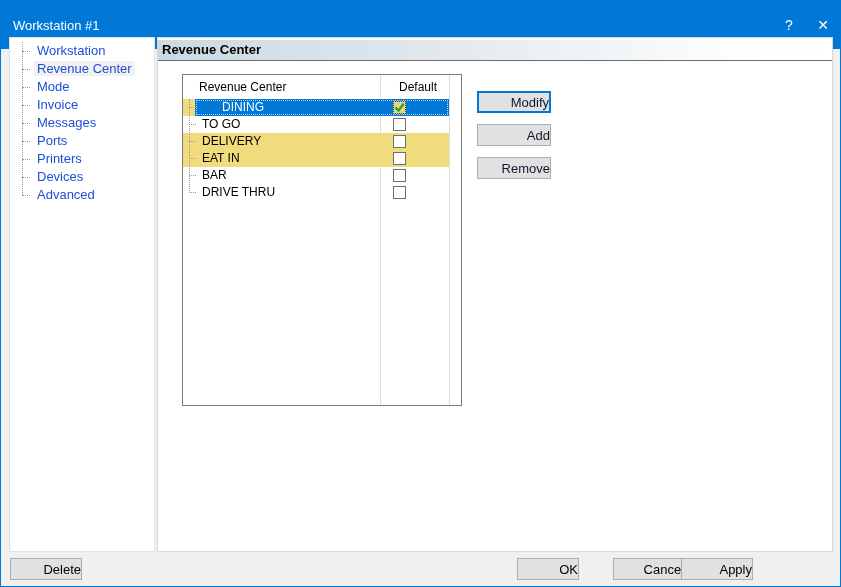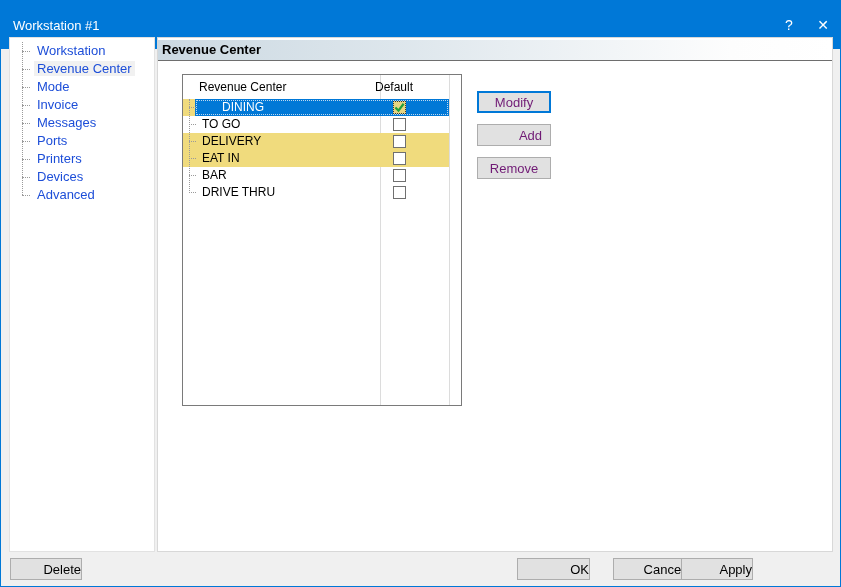--- a/index.html
+++ b/index.html
@@ -63,21 +63,21 @@
   
   .listbox {
     position: absolute; left: 24px; top: 36px; width: 280px; height: 332px;
     background: #fff; border: 1px solid #7a7a7a;
   }
   .col-sep { position: absolute; top: 0; bottom: 0; width: 0; border-left: 1px solid #dcdcdc; }
   .col-sep.c1 { left: 197px; }
   .col-sep.c2 { left: 266px; }
   .list-header { position: absolute; left: 0; top: 0; width: 100%; height: 24px; font-size: 12px; color: #000; }
   .list-header .h-name { position: absolute; left: 16px; top: 0; line-height: 24px; }
-  .list-header .h-default { position: absolute; left: 192px; top: 0; line-height: 24px; }
+  .list-header .h-default { position: absolute; left: 216px; top: 0; line-height: 24px; }
   .rows { position: absolute; left: 0; top: 24px; width: 100%; }
   .row { position: relative; height: 17px; width: 266px; font-size: 12px; color: #000; cursor: default; }
   .row .conn {
     position: absolute; left: 6px; top: 8px; width: 7px; height: 0;
     border-top: 1px dotted #9a9a9a; z-index: 3;
   }
   .rows .gutter-vline {
     position: absolute; left: 6px; top: 0; height: 94px; width: 0;
     border-left: 1px dotted #9a9a9a; z-index: 3;
   }
@@ -90,36 +90,36 @@
   .checkbox {
     position: absolute; left: 210px; top: 2px; width: 13px; height: 13px;
     background: #fff; border: 1px solid #707070; z-index: 2;
     display: flex; align-items: center; justify-content: center;
   }
   .checkbox.checked { background: #e6d583; border: 1px dotted #333; }
   
   .btn {
     position: absolute; width: 74px; height: 22px;
     background: #e1e1e1; border: 1px solid #adadad;
-    font-family: "Liberation Sans", sans-serif; font-size: 13px; color: #701a75;
-    text-align: center; cursor: default;
+    font-family: "Liberation Sans", sans-serif; font-size: 13px; color: #0f172a;
+    text-align: right; cursor: default;
   }
   .btn.default-btn { border: 2px solid #0078d7; }
   .btn.modify { left: 319px; top: 53px; }
   .btn.add    { left: 319px; top: 86px; padding-left: 33px; }
   .btn.remove { left: 319px; top: 119px; }
   
   .footer-btn {
     position: absolute; top: 557px; height: 22px; width: 72px;
     background: #e1e1e1; border: 1px solid #adadad;
     font-family: "Liberation Sans", sans-serif; font-size: 13px; color: #000;
     text-align: right; cursor: default;
   }
   .footer-btn.delete { left: 9px; }
-  .footer-btn.ok     { left: 516px; width: 73px; }
+  .footer-btn.ok     { left: 516px; width: 62px; }
   .footer-btn.cancel { left: 612px; }
   .footer-btn.apply  { left: 680px; }
 </style>
 </head>
 <body>
 
 <div class="window">
 
   <div class="titlebar" style="background: rgb(0, 120, 215);">
     <span class="title">Workstation #1</span>

